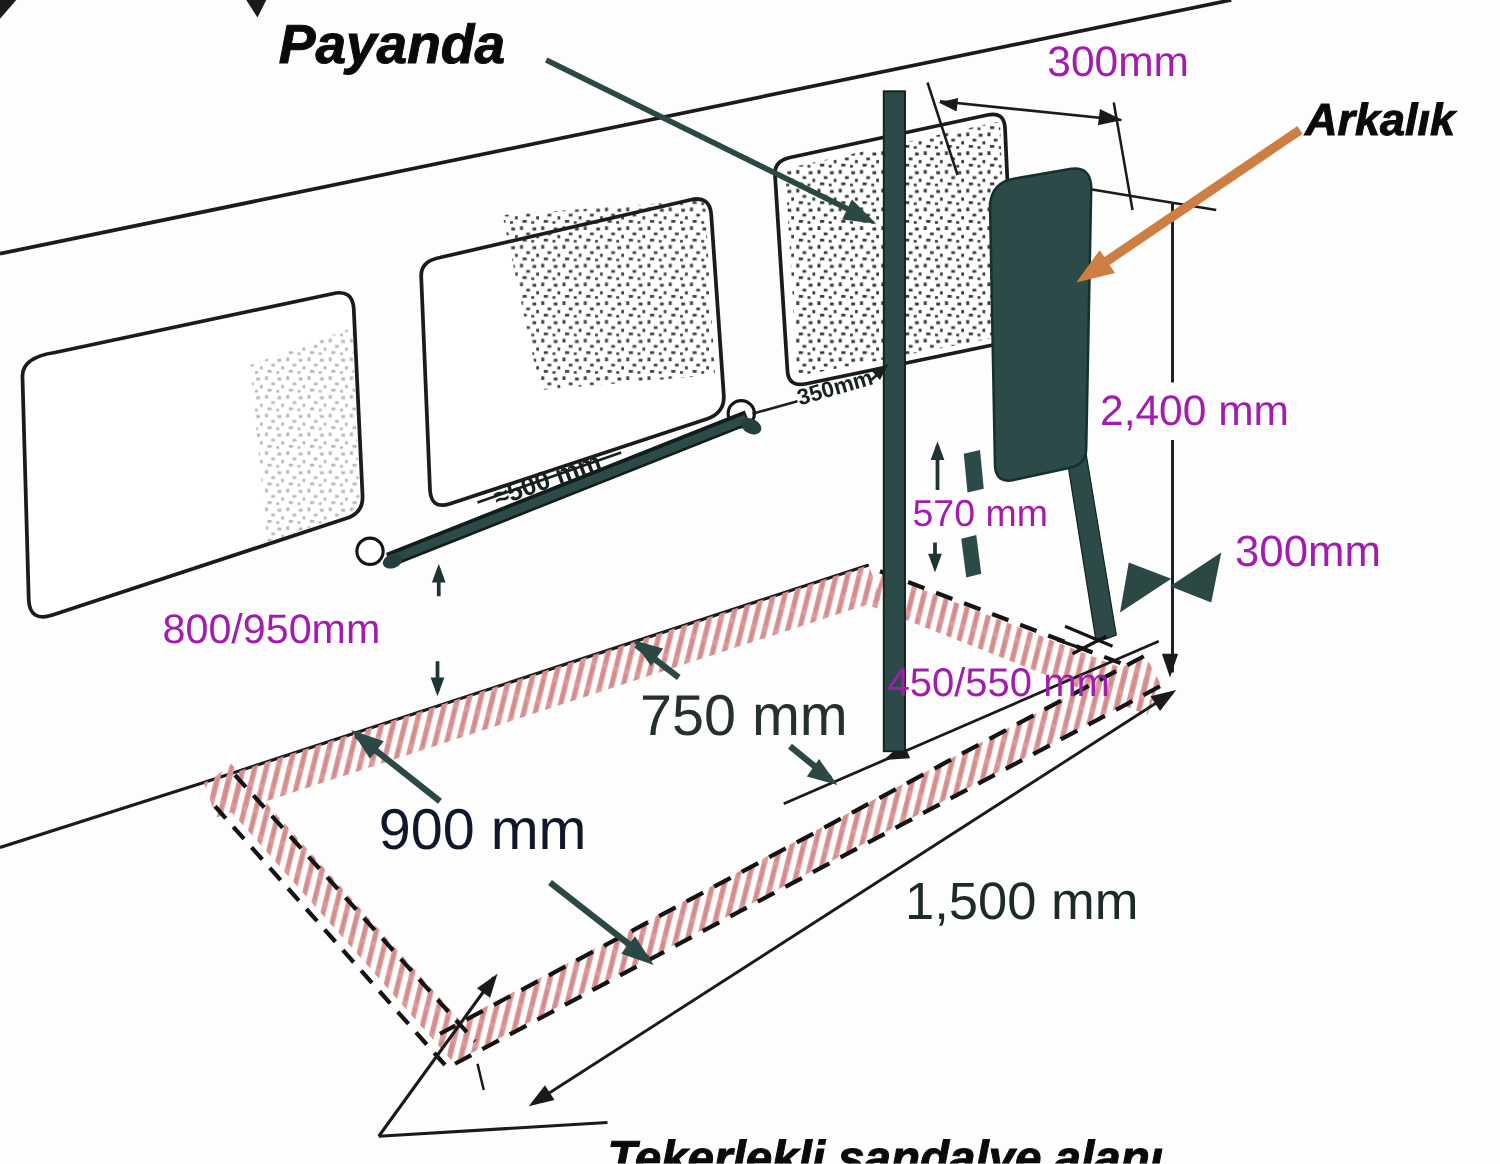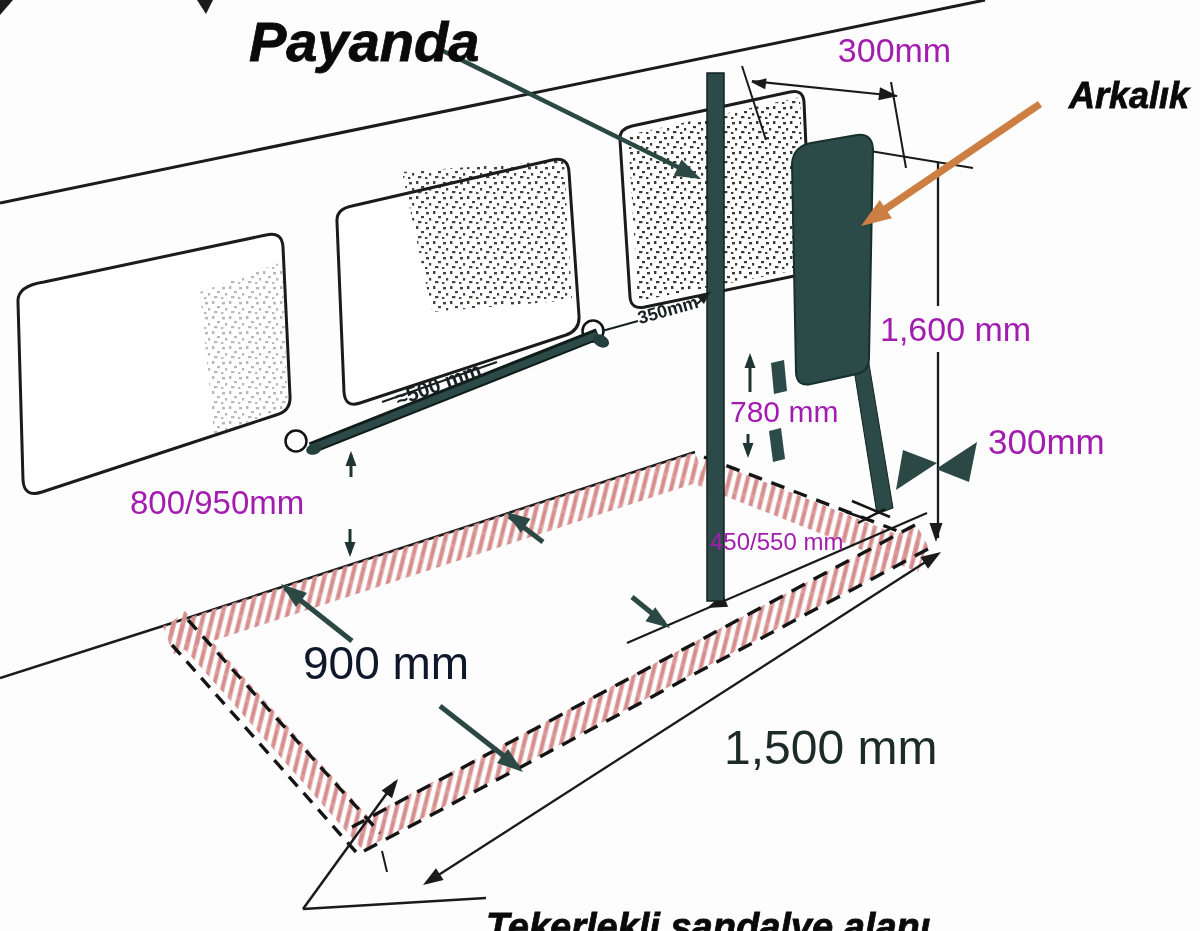--- a/index.html
+++ b/index.html
@@ -161,28 +161,29 @@
   <g transform="translate(523,772) rotate(38)">
         <path d="M0,0 L-26,9 L-26,-9 Z" fill="#2b4845"></path>
       </g>
 
   <line x1="1040" y1="104" x2="872" y2="218" stroke="#cd7f43" stroke-width="7.5"></line>
   <g transform="translate(861,226) rotate(146)">
         <path d="M0,0 L-30,11 L-30,-11 Z" fill="#cd7f43"></path>
       </g>
 </svg>
 
-<div class="lbl ti" style="left:249px;top:14px;font-size:56px;">Payanda</div>
-<div class="lbl ti" style="left:1069px;top:78px;font-size:36px;">Arkalık</div>
+<div class="lbl ti" style="left:223px;top:14px;font-size:44px;">Payanda</div>
+<div class="lbl ti" style="left:1044px;top:78px;font-size:36px;">Arkalık</div>
 <div class="lbl ti" style="left:486px;top:908px;font-size:38px;">Tekerlekli sandalye alanı</div>
 
 <div class="lbl ctr" style="left:822px;top:33px;width:145px;font-size:34px;">300mm</div>
-<div class="lbl" style="left:880px;top:312px;font-size:34px;">1,600 mm</div>
-<div class="lbl" style="left:730px;top:397px;font-size:30px;">780 mm</div>
+<div class="lbl" style="left:880px;top:312px;font-size:34px;">2,400 mm</div>
+<div class="lbl" style="left:730px;top:397px;font-size:30px;">570 mm</div>
 <div class="lbl" style="left:988px;top:424px;font-size:35px;">300mm</div>
 <div class="lbl" style="left:130px;top:486px;font-size:33px;">800/950mm</div>
-<div class="lbl" style="left:710px;top:530px;font-size:24px;">450/550 mm</div>
+<div class="lbl" style="left:512px;top:549px;font-size:46px;color:#26302f;">750 mm</div>
+<div class="lbl" style="left:710px;top:530px;font-size:32px;">450/550 mm</div>
 <div class="lbl" style="left:303px;top:640px;font-size:46px;color:#0f172a;">900 mm</div>
-<div class="lbl" style="left:724px;top:724px;font-size:48px;color:#1d2a2a;">1,500 mm</div>
+<div class="lbl" style="left:724px;top:700px;font-size:42px;color:#1d2a2a;">1,500 mm</div>
 <div class="lbl rot" style="left:438px;top:384px;--r:-20deg;font-size:21px;">≈500 mm</div>
 <div class="lbl rot" style="left:668px;top:310px;--r:-16deg;font-size:18px;">350mm</div>
 
 </div>
 
 </body></html>

